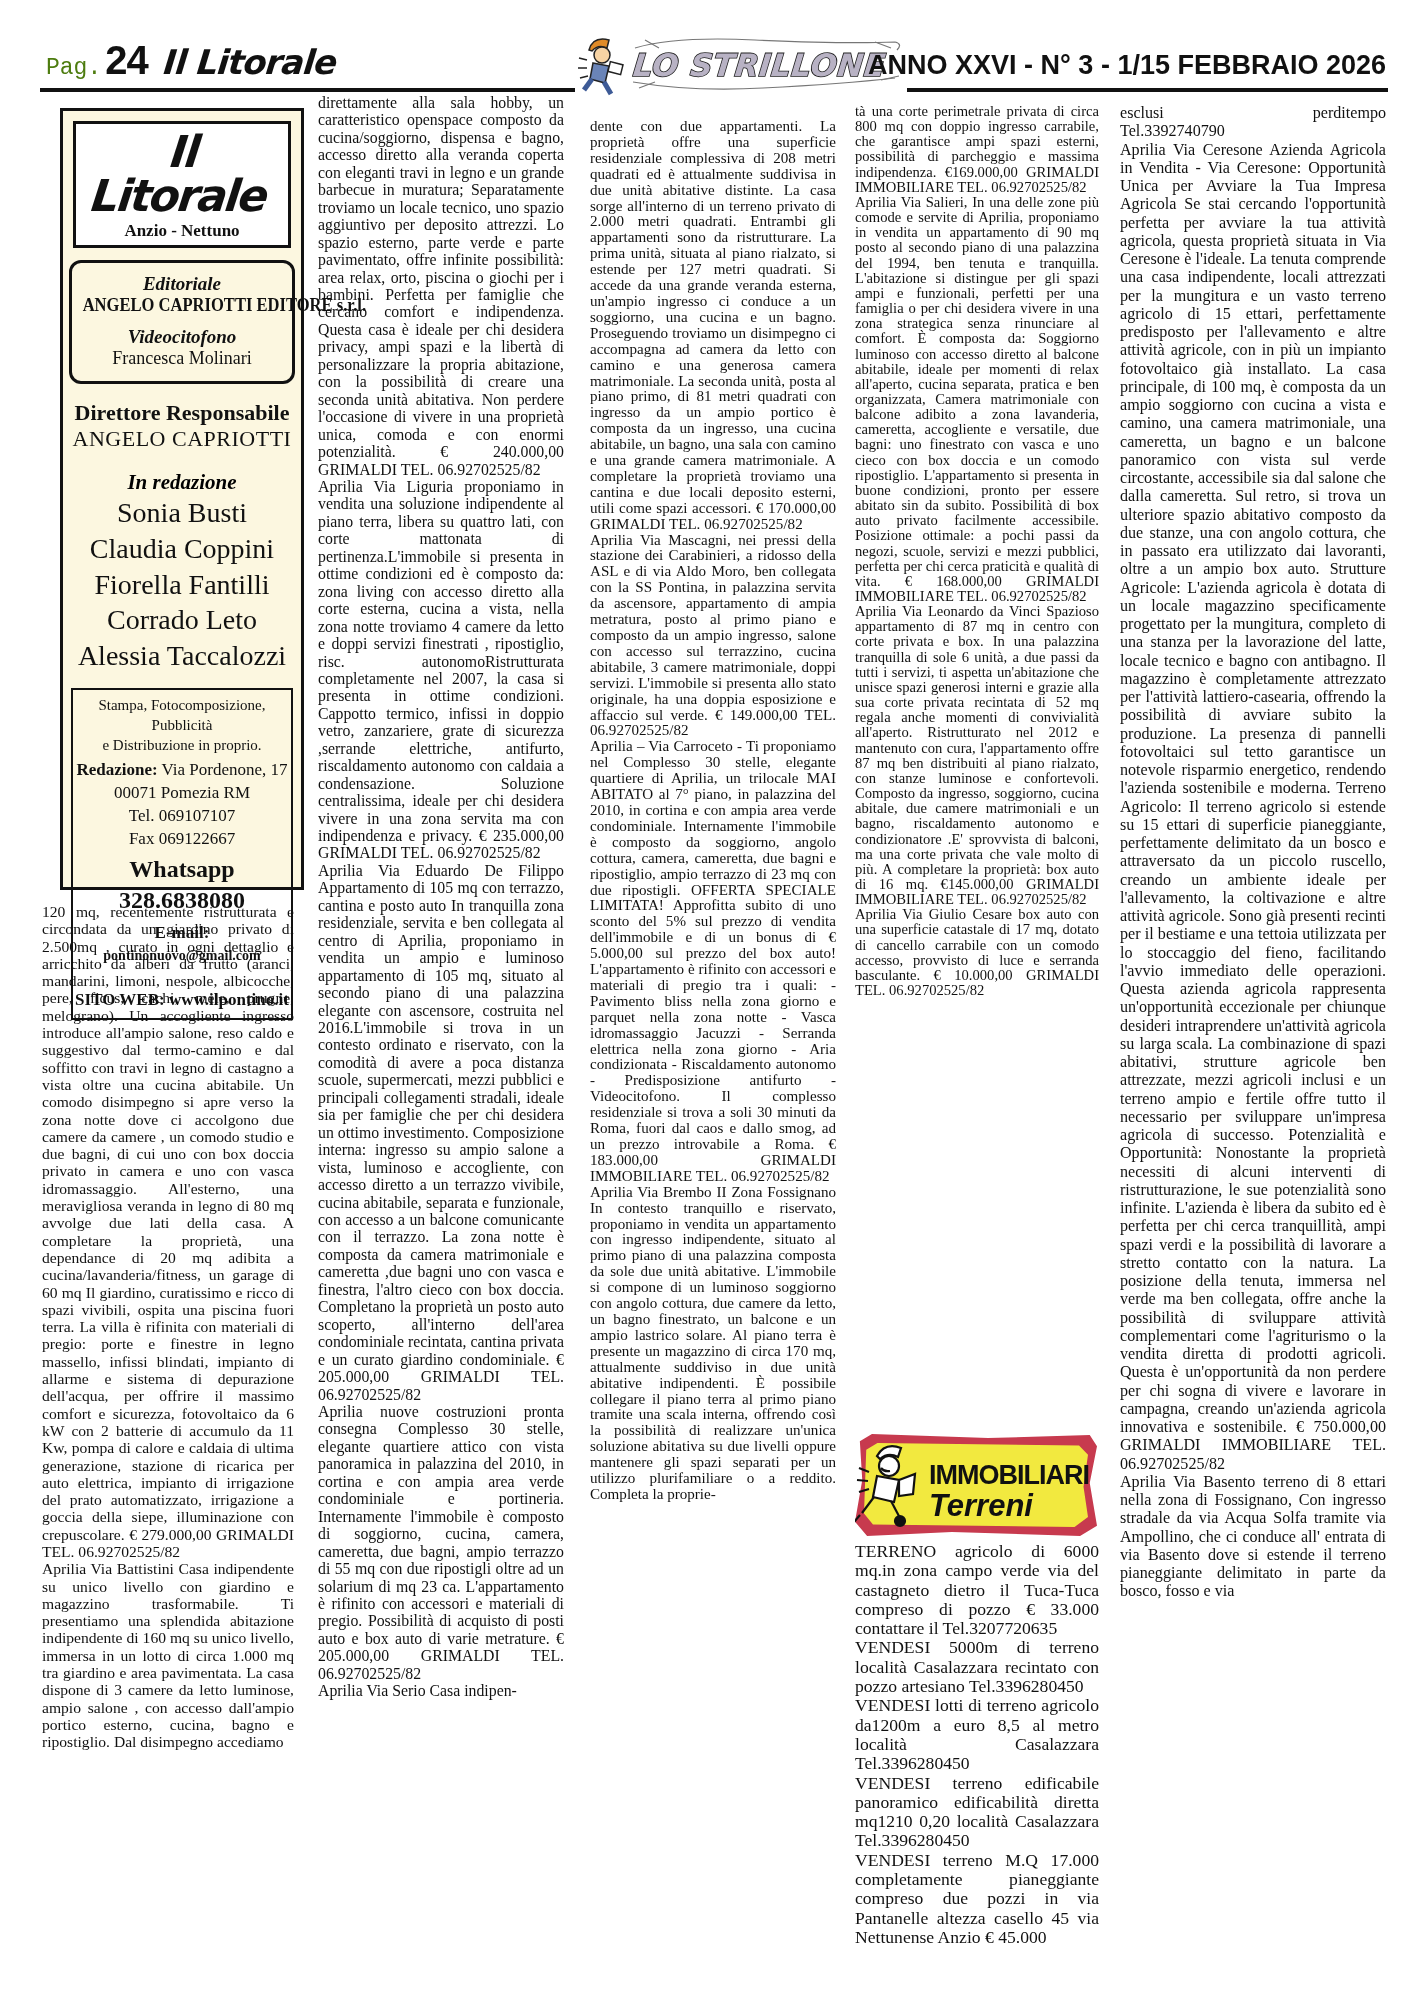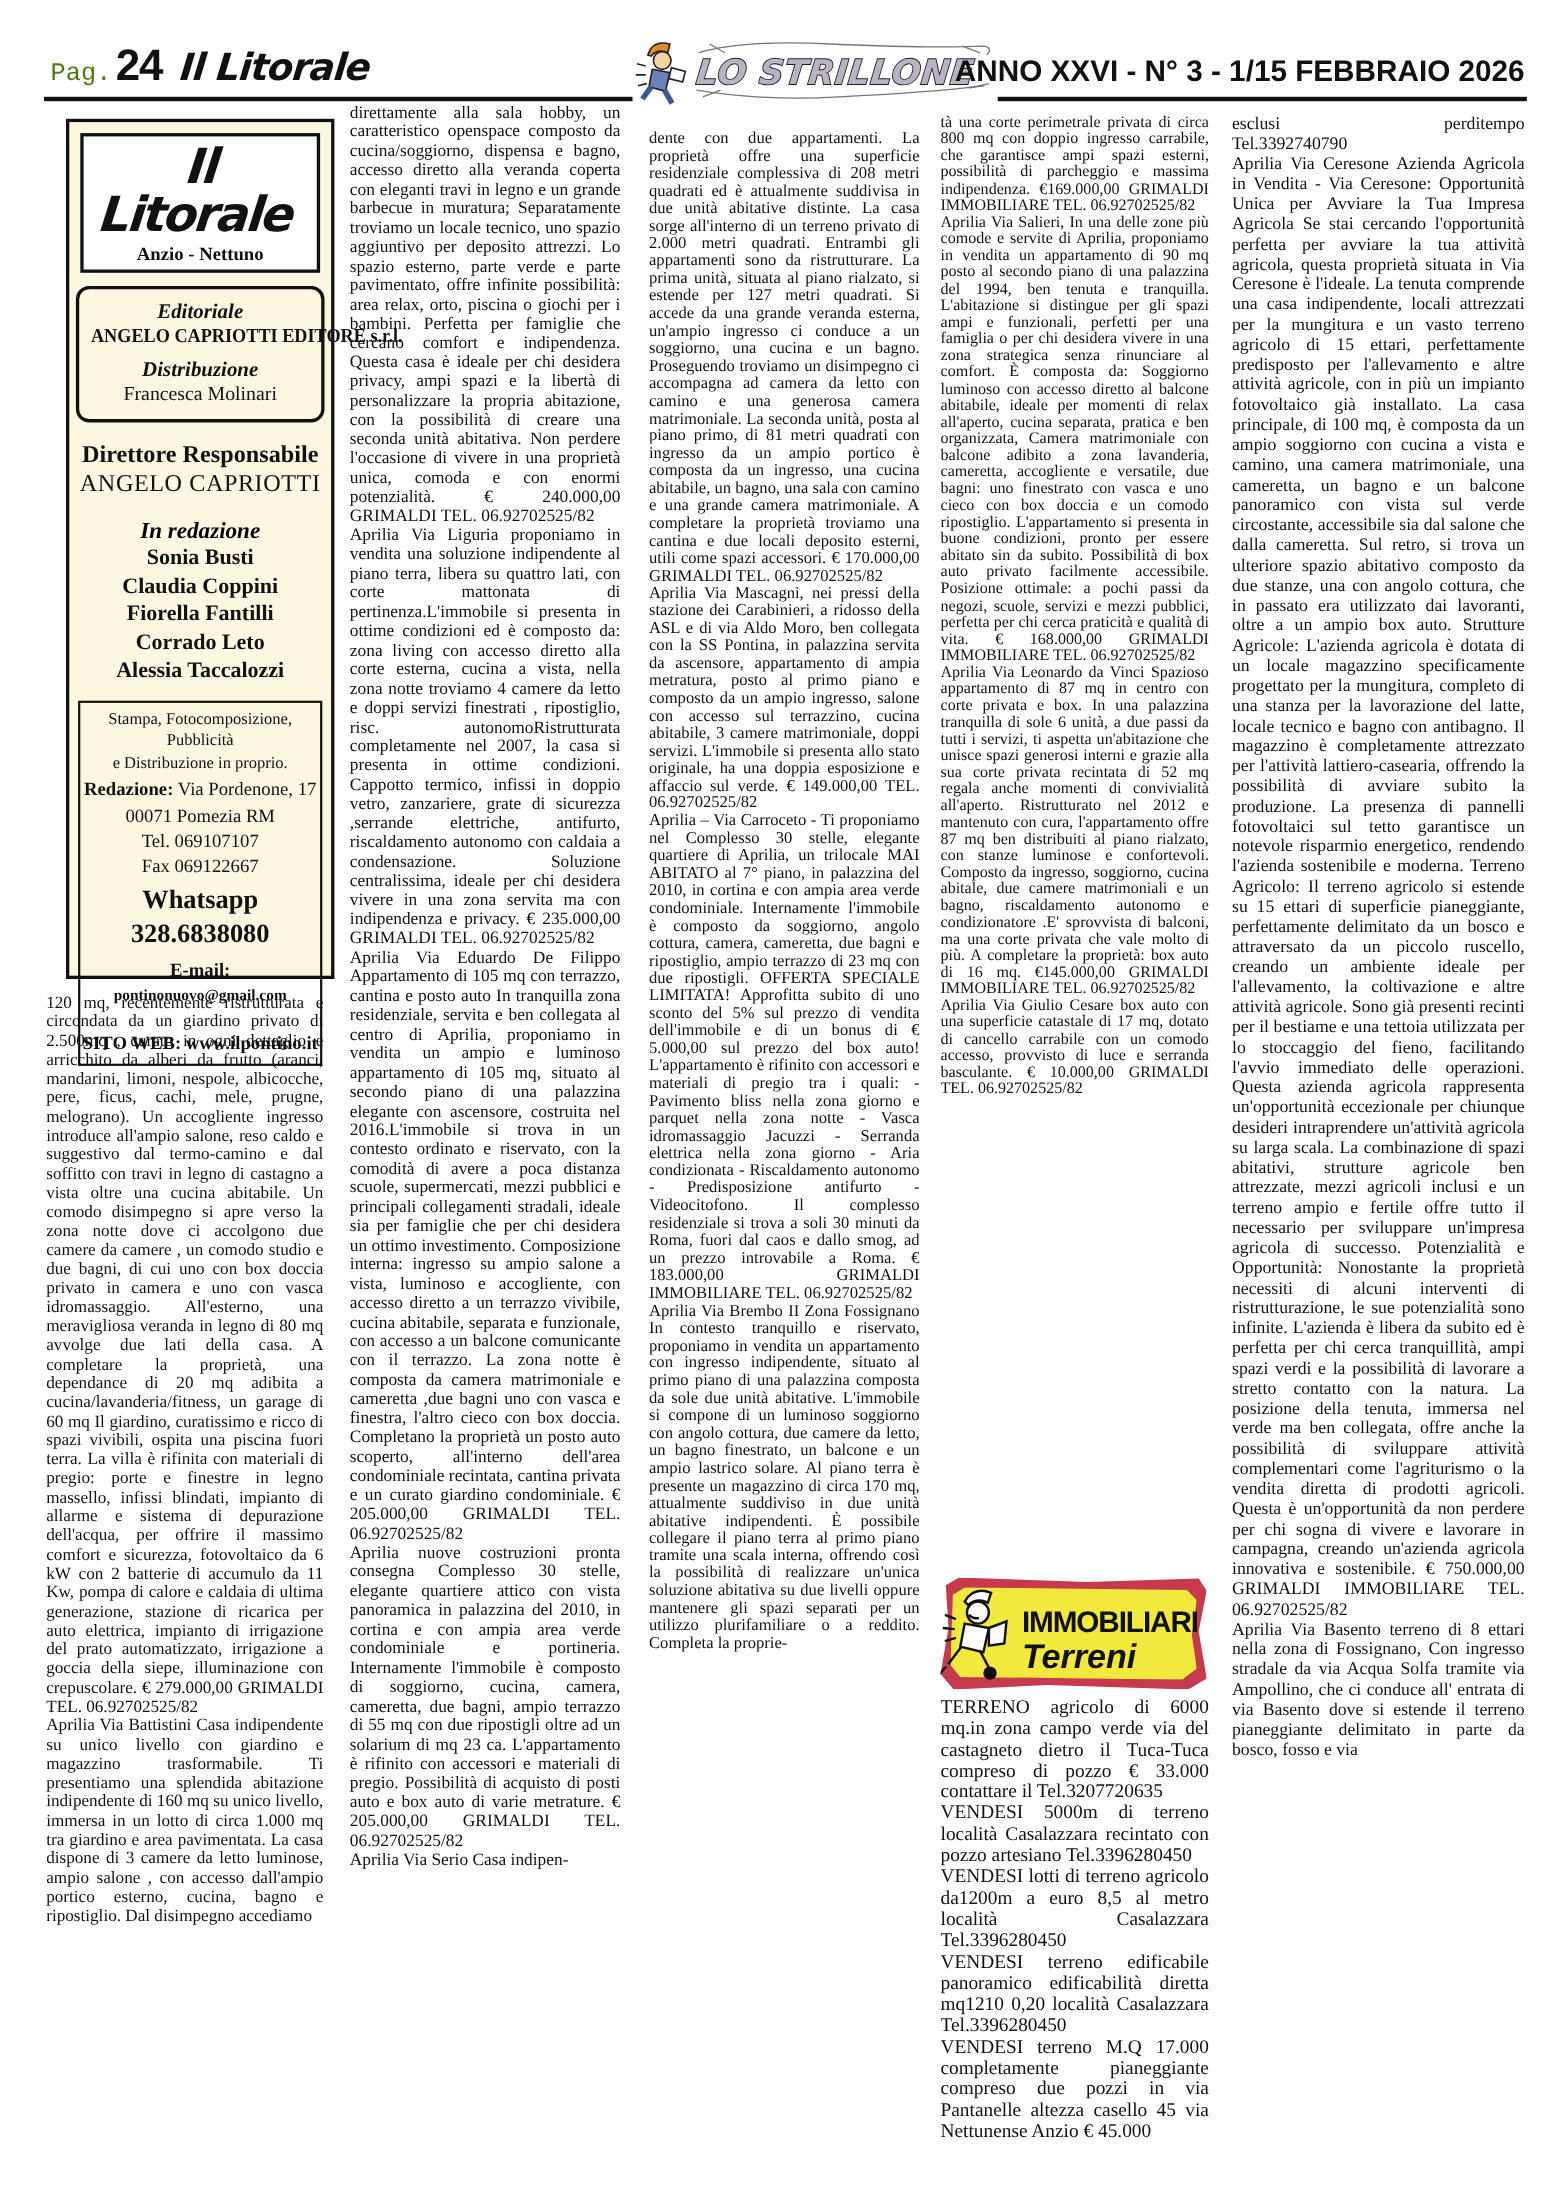--- a/index.html
+++ b/index.html
@@ -26,21 +26,21 @@
   .mh-sub{font-weight:bold;font-size:17px;margin-top:3px;}
   .mh-reg{font-size:17px;line-height:1.25;margin:8px 2px 0 2px;}
   .mh-round{border:3px solid #111;border-radius:12px;margin:12px 6px 0 6px;padding:10px 2px 12px 2px;}
   .mh-ed-label{font-weight:bold;font-style:italic;font-size:19px;}
   .mh-ed-name{font-weight:bold;font-size:18px;transform:scaleX(.92);white-space:nowrap;}
   .mh-adm-label{font-weight:bold;font-style:italic;font-size:19px;margin-top:10px;}
   .mh-adm-name{font-size:18px;}
   .mh-dir-label{font-weight:bold;font-size:22px;margin-top:16px;}
   .mh-dir-name{font-size:22px;letter-spacing:.5px;}
   .mh-red-label{font-weight:bold;font-style:italic;font-size:21px;color:#000000;margin-top:18px;}
-  .mh-staff div{font-weight:bold;font-size:20px;line-height:1.28;}
+  .mh-staff div{font-weight:normal;font-size:28px;line-height:1.28;}
   .mh-info{border:2px solid #111;margin:14px 8px 0 8px;padding:5px 2px 7px 2px;font-size:15px;line-height:1.3;}
   .mh-info .b{font-weight:bold;}
   .mh-info .row{margin-top:1px;}
   .mh-info .tel{font-size:17px;}
   .mh-info .wa{font-weight:bold;font-size:24px;margin-top:4px;}
   .mh-info .em{font-weight:bold;font-size:17px;margin-top:6px;}
   .mh-info .em .val{font-size:14px;}
   .mh-info .web{font-weight:bold;font-size:17px;margin-top:22px;}
   
   .col{position:absolute;overflow:hidden;text-align:justify;}
@@ -93,21 +93,21 @@
 <div class="hdr-right">ANNO XXVI - N° 3 - 1/15 FEBBRAIO 2026</div>
 
 <aside class="masthead">
   <div class="mh-titlebox">
     <div class="mh-title">Il Litorale</div>
     <div class="mh-sub">Anzio - Nettuno</div>
   </div>
   <div class="mh-round">
     <div class="mh-ed-label">Editoriale</div>
     <div class="mh-ed-name">ANGELO CAPRIOTTI EDITORE s.r.l.</div>
-    <div class="mh-adm-label">Distribuzione</div>
+    <div class="mh-adm-label">Videocitofono</div>
     <div class="mh-adm-name">Francesca Molinari</div>
   </div>
   <div class="mh-dir-label">Direttore Responsabile</div>
   <div class="mh-dir-name">ANGELO CAPRIOTTI</div>
   <div class="mh-red-label">In redazione</div>
   <div class="mh-staff">
       <div>Sonia Busti</div>
       <div>Claudia Coppini</div>
       <div>Fiorella Fantilli</div>
       <div>Corrado Leto</div>

